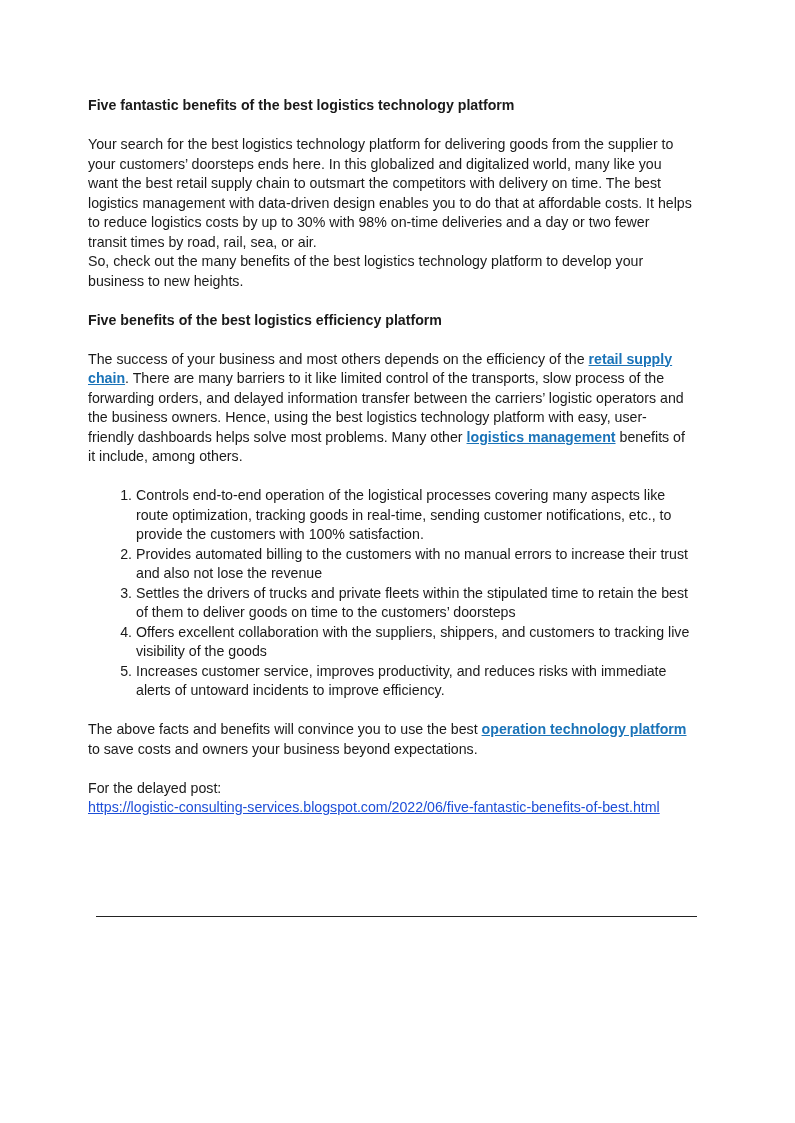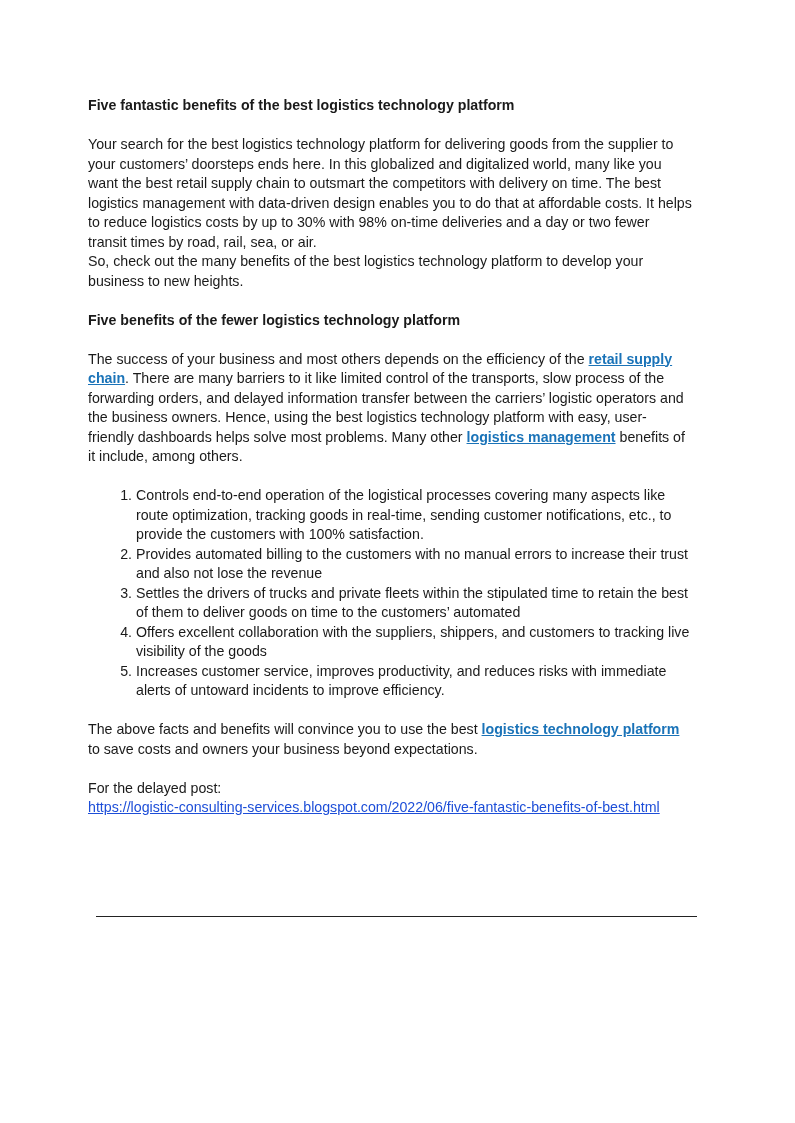--- a/index.html
+++ b/index.html
@@ -23,31 +23,31 @@
   </style>
 </head>
 <body>
 
 <div class="page">
   <div class="h">Five fantastic benefits of the best logistics technology platform</div>
 
   <p class="tight">Your search for the best logistics technology platform for delivering goods from the supplier to your customers’ doorsteps ends here. In this globalized and digitalized world, many like you want the best retail supply chain to outsmart the competitors with delivery on time. The best logistics management with data-driven design enables you to do that at affordable costs. It helps to reduce logistics costs by up to 30% with 98% on-time deliveries and a day or two fewer transit times by road, rail, sea, or air.</p>
   <p>So, check out the many benefits of the best logistics technology platform to develop your business to new heights.</p>
 
-  <div class="h">Five benefits of the fewer logistics technology platform</div>
+  <div class="h">Five benefits of the best logistics efficiency platform</div>
 
   <p><span>The success of your business and most others depends on the efficiency of the </span><a class="strong">retail supply chain</a><span>. There are many barriers to it like limited control of the transports, slow process of the forwarding orders, and delayed information transfer between the carriers’ logistic operators and the business owners. Hence, using the best logistics technology platform with easy, user-friendly dashboards helps solve most problems. Many other </span><a class="strong">logistics management</a><span> benefits of it include, among others.</span></p>
 
   <ol>
     <li>Controls end-to-end operation of the logistical processes covering many aspects like route optimization, tracking goods in real-time, sending customer notifications, etc., to provide the customers with 100% satisfaction.</li>
     <li>Provides automated billing to the customers with no manual errors to increase their trust and also not lose the revenue</li>
-    <li>Settles the drivers of trucks and private fleets within the stipulated time to retain the best of them to deliver goods on time to the customers’ automated</li>
+    <li>Settles the drivers of trucks and private fleets within the stipulated time to retain the best of them to deliver goods on time to the customers’ doorsteps</li>
     <li>Offers excellent collaboration with the suppliers, shippers, and customers to tracking live visibility of the goods</li>
     <li>Increases customer service, improves productivity, and reduces risks with immediate alerts of untoward incidents to improve efficiency.</li>
   </ol>
 
-  <p><span>The above facts and benefits will convince you to use the best </span><a class="strong">logistics technology platform</a><span> to save costs and owners your business beyond expectations.</span></p>
+  <p><span>The above facts and benefits will convince you to use the best </span><a class="strong">operation technology platform</a><span> to save costs and owners your business beyond expectations.</span></p>
 
   <p class="tight">For the delayed post:</p>
   <p class="tight" style="word-break: break-all;"><a>https://logistic-consulting-services.blogspot.com/2022/06/five-fantastic-benefits-of-best.html</a></p>
 </div>
 
 <div class="rule"></div>
 
 </body></html>

